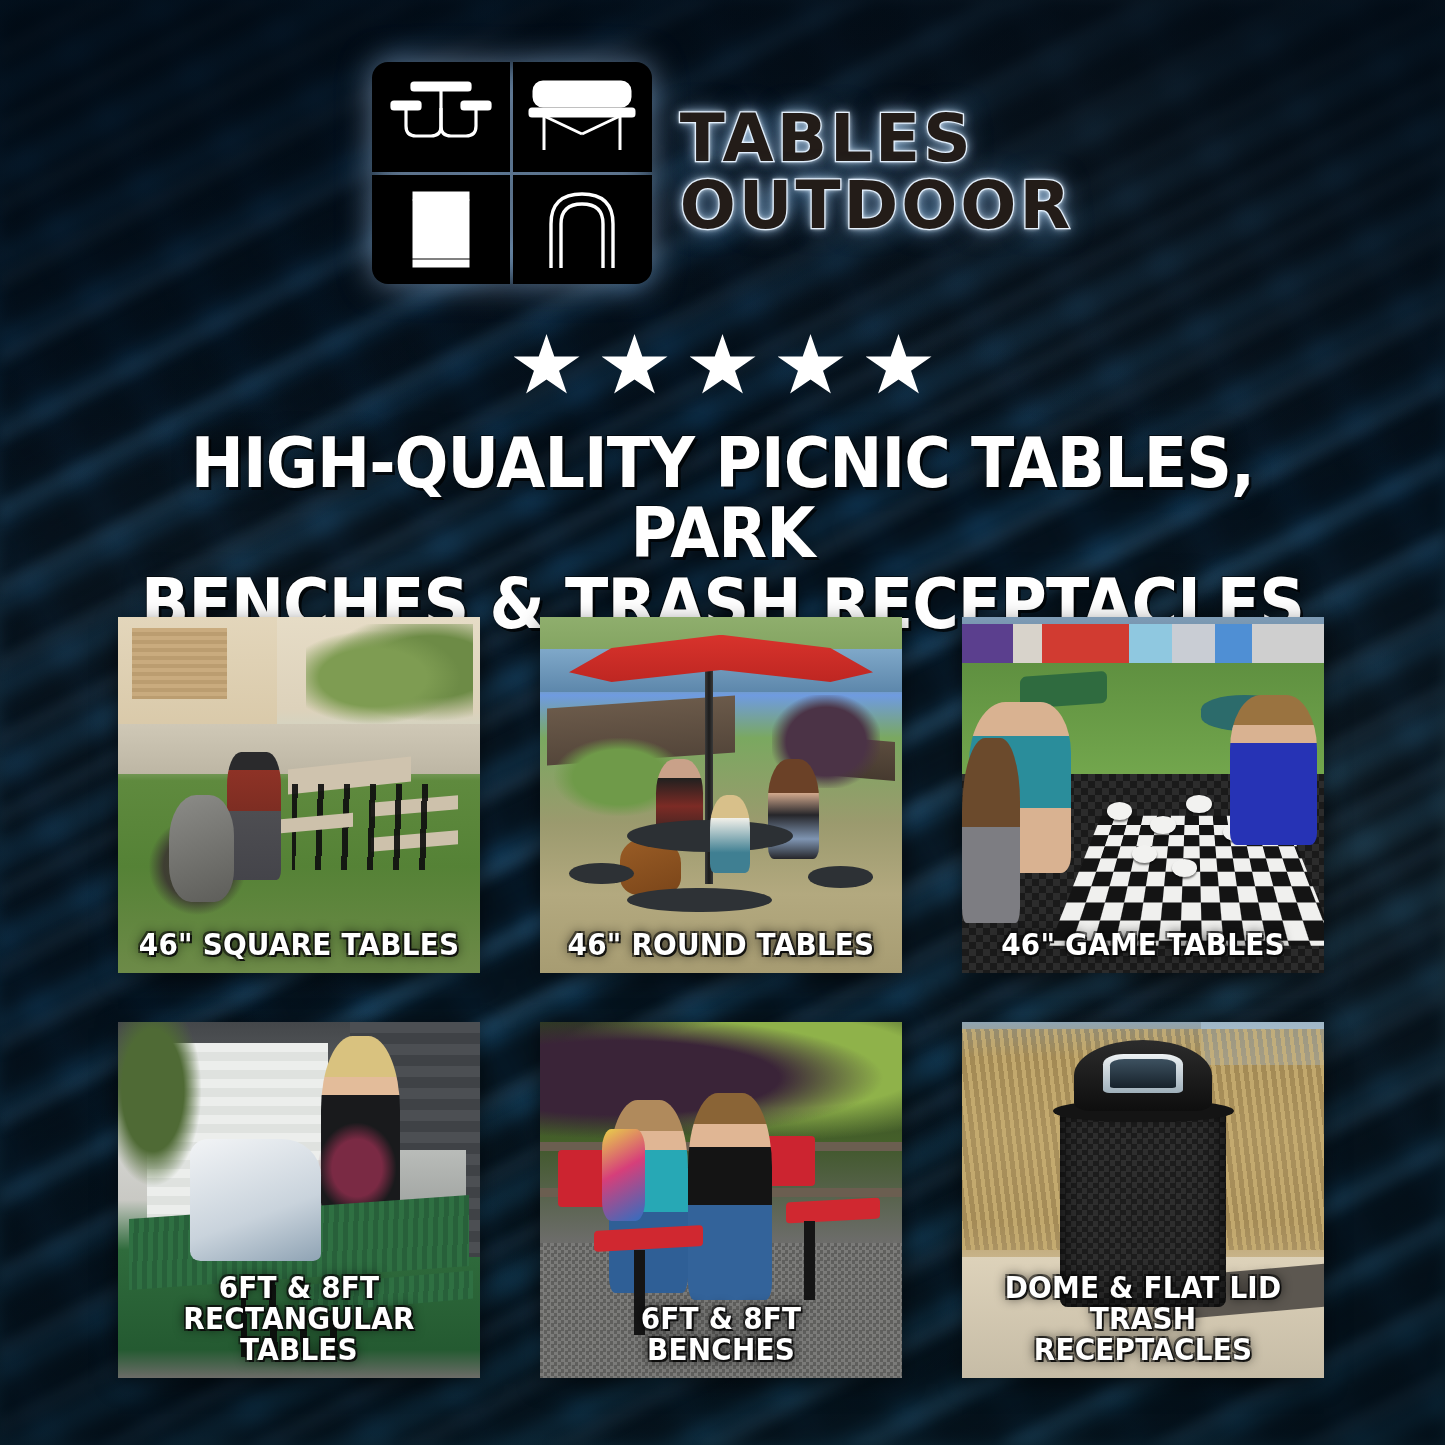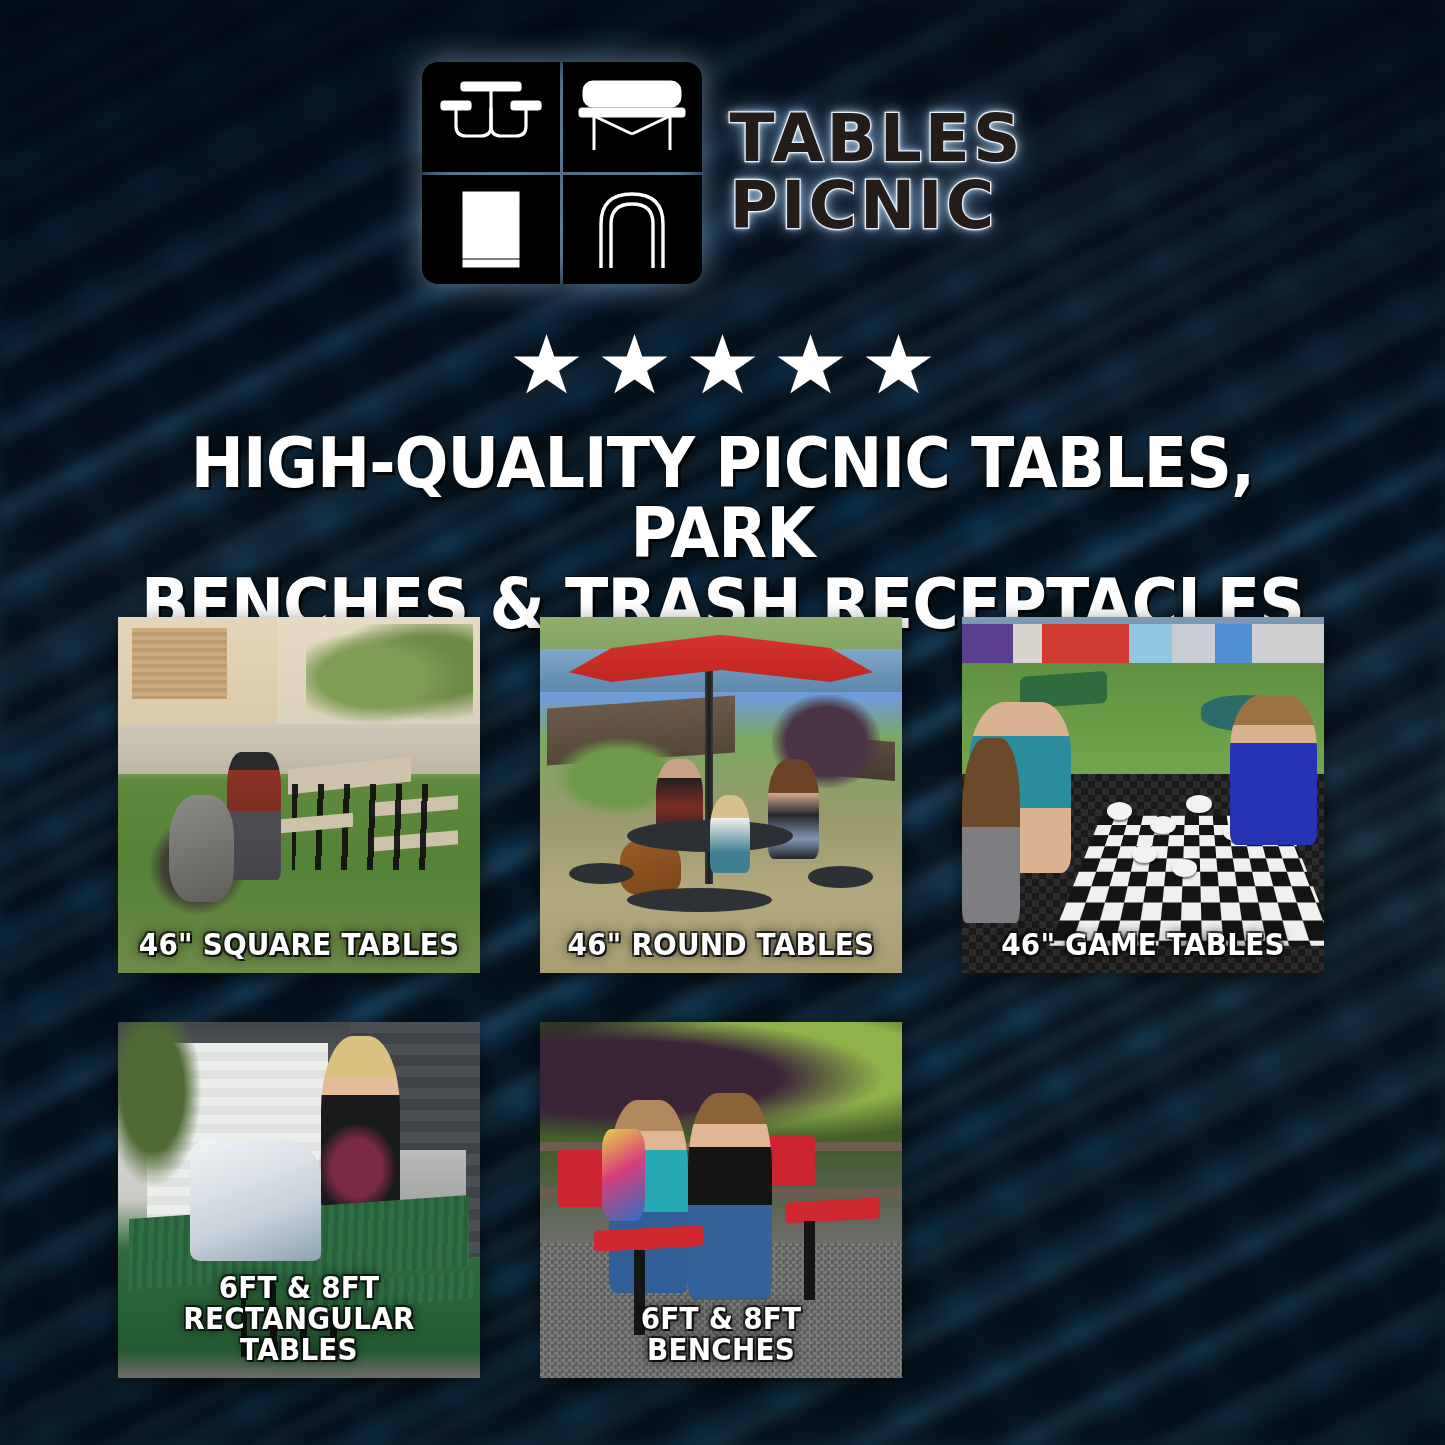--- a/index.html
+++ b/index.html
@@ -328,21 +328,21 @@
       <div class="logo-cell br">
         <svg width="86" height="90" viewBox="0 0 86 90" fill="none" stroke="#fff" stroke-width="3.4">
           <path d="M12 84 L12 40 Q12 10 43 10 Q74 10 74 40 L74 84"></path>
           <path d="M22 84 L22 40 Q22 20 43 20 Q64 20 64 40 L64 84"></path>
         </svg>
       </div>
     </div>
 
     <div class="brand">
       <div class="brand-line">TABLES</div>
-      <div class="brand-line">PICNIC</div>
+      <div class="brand-line">OUTDOOR</div>
     </div>
   </div>
 
   <div class="stars">
     <div class="star"></div>
     <div class="star"></div>
     <div class="star"></div>
     <div class="star"></div>
     <div class="star"></div>
   </div>
@@ -452,15 +452,32 @@
           <div class="pack"></div>
         <div class="seat-l5"></div>
           <div class="leg5"></div>
       </div>
       <div class="caption">
         <span>6FT &amp; 8FT</span>
         <span>BENCHES</span>
       </div>
     </div>
 
+    <div class="tile">
+      <div class="photo p6">
+        <div class="sky"></div>
+          <div class="grassbg"></div>
+          <div class="path"></div>
+          <div class="curb"></div>
+        <div class="can-body"></div>
+          <div class="can-rim"></div>
+        <div class="dome"></div>
+          <div class="dome-open"></div>
+          <div class="dome-inner"></div>
+      </div>
+      <div class="caption">
+        <span>DOME &amp; FLAT LID</span>
+        <span>TRASH RECEPTACLES</span>
+      </div>
+    </div>
 
   </div>
 </div>
 
 </body></html>

